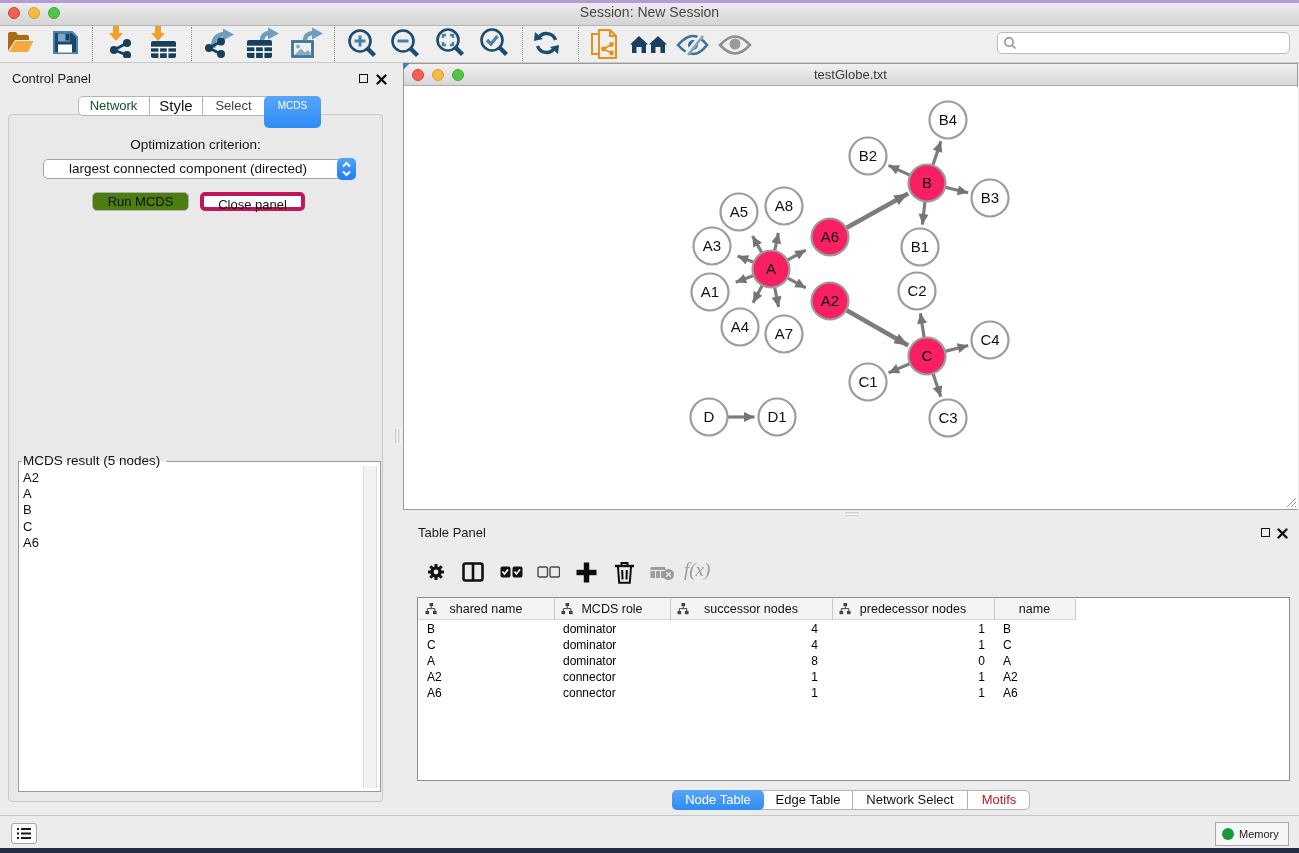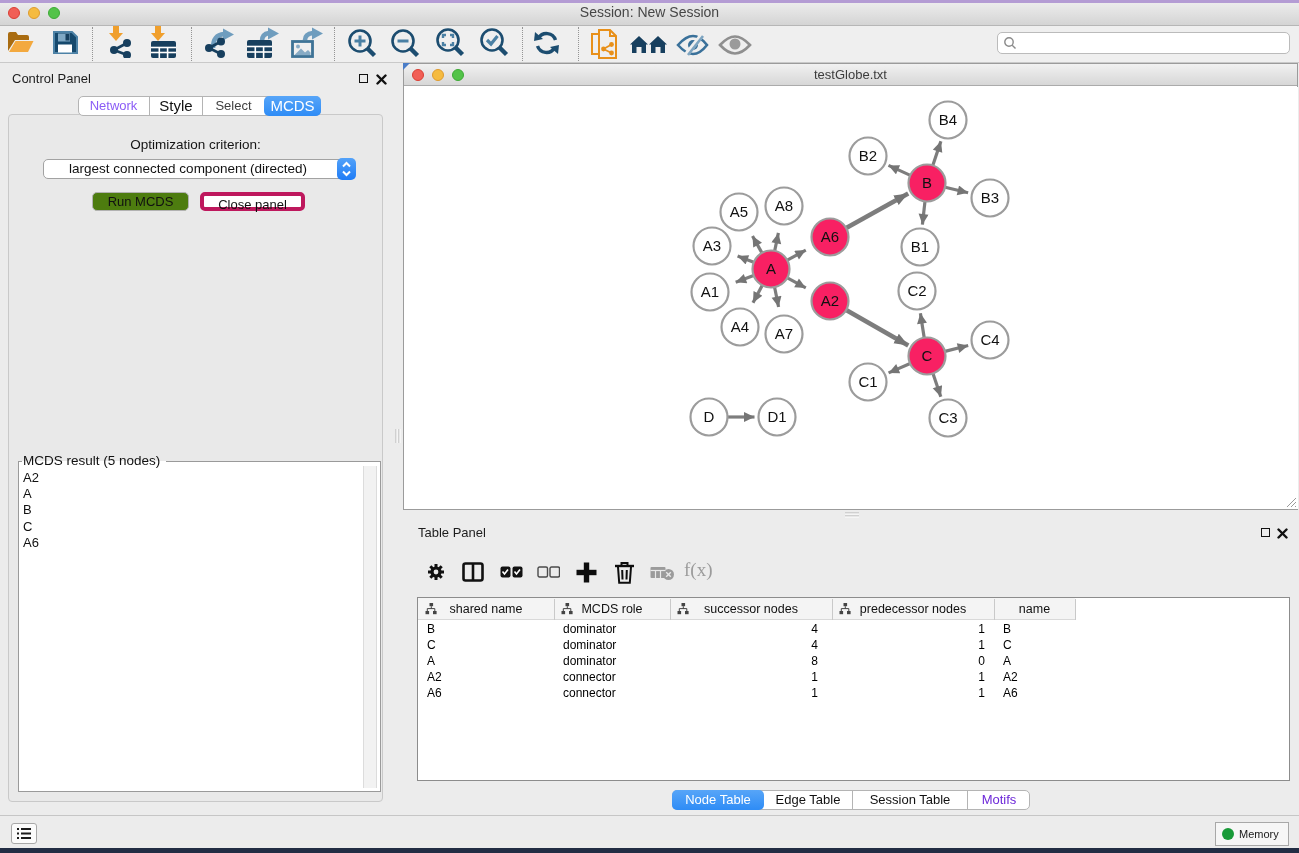--- a/index.html
+++ b/index.html
@@ -183,24 +183,24 @@
 <svg class="ic" style="left:376px;top:74px" width="11" height="11" viewBox="0 0 11 11">
     <g stroke="#111" stroke-width="2.4" stroke-linecap="round">
       <line x1="1.5" y1="1.5" x2="9.5" y2="9.5"></line>
       <line x1="9.5" y1="1.5" x2="1.5" y2="9.5"></line>
     </g>
   </svg>
 
 <div class="ab" style="left:8px;top:114px;width:375px;height:688px;background:#e9e9e9;border:1px solid #c9c9c9;border-radius:4px"></div>
 
 <div class="ab" style="left:78px;top:96px;width:243px;height:20px;background:#fff;border:1px solid #b4b4b4;border-radius:5px"></div>
-<div class="ab" style="left:78px;top:96px;width:72px;height:20px;border-right:1px solid #b4b4b4;text-align:center;line-height:19px;font-size:13px;color:#8b5cf6">Network</div>
+<div class="ab" style="left:78px;top:96px;width:72px;height:20px;border-right:1px solid #b4b4b4;text-align:center;line-height:19px;font-size:13px;color:#14532d">Network</div>
 <div class="ab" style="left:150px;top:96px;width:53px;height:20px;border-right:1px solid #b4b4b4;text-align:center;line-height:19px;font-size:15px;color:#111">Style</div>
 <div class="ab" style="left:203px;top:96px;width:61px;height:20px;text-align:center;line-height:19px;font-size:13px;color:#404040">Select</div>
-<div class="ab" style="left:264px;top:96px;width:57px;height:20px;background:linear-gradient(#57a5f8,#2e8cf6);border-radius:5px;text-align:center;line-height:20px;font-size:15px;color:#fff">MCDS</div>
+<div class="ab" style="left:264px;top:96px;width:57px;height:32px;background:linear-gradient(#57a5f8,#2e8cf6);border-radius:5px;text-align:center;line-height:20px;font-size:10px;color:#fff">MCDS</div>
 
 <div class="ab" style="left:8px;top:137px;width:375px;text-align:center;font-size:13.5px;color:#141414">Optimization criterion:</div>
 
 <div class="ab" style="left:43px;top:159px;width:312px;height:20px;background:#fff;border:1px solid #a2a2a2;border-radius:5px"></div>
 <div class="ab" style="left:43px;top:159px;width:290px;height:20px;text-align:center;line-height:19px;font-size:13.5px;color:#111">largest connected component (directed)</div>
 <div class="ab" style="left:337px;top:158px;width:19px;height:22px;background:linear-gradient(#53a2f9,#1f7cf6);border-radius:5px"></div>
 <svg class="ic" style="left:339px;top:160px" width="15" height="18" viewBox="0 0 15 18">
     <g fill="none" stroke="#fff" stroke-width="2">
       <path d="M4,6.5 L7.5,3 L11,6.5"></path>
       <path d="M4,11.5 L7.5,15 L11,11.5"></path>
@@ -389,21 +389,21 @@
 <g stroke="#e9e9e9" stroke-width="1.2">
       <line x1="0.5" y1="4.5" x2="15.5" y2="4.5"></line>
       <line x1="5.5" y1="4.5" x2="5.5" y2="12"></line>
       <line x1="10.5" y1="4.5" x2="10.5" y2="12"></line>
     </g>
 <g stroke="#e9e9e9" stroke-width="1.4">
       <line x1="16.2" y1="6.2" x2="20.8" y2="10.8"></line>
       <line x1="20.8" y1="6.2" x2="16.2" y2="10.8"></line>
     </g>
 </svg>
-<div class="ab" style="left:684px;top:559px;width:40px;font-size:19px;font-family:'Liberation Serif',serif;color:#9b9b9b">f(x)</div>
+<div class="ab" style="left:684px;top:559px;width:40px;font-size:19px;font-style:italic;font-family:'Liberation Serif',serif;color:#9b9b9b">f(x)</div>
 
 <div class="ab" style="left:417px;top:597px;width:873px;height:184px;background:#fff;border:1px solid #8c8c8c"></div>
 <div class="ab" style="left:418px;top:598px;width:657px;height:22px;background:#f4f4f4;border-bottom:1px solid #d9d9d9"></div>
 <svg class="ic" style="left:425px;top:603px" width="12" height="12" viewBox="0 0 12 12">
     <g fill="#444">
       <rect x="4.5" y="0" width="3.6" height="3.2"></rect>
       <rect x="0.5" y="8" width="3.6" height="3.2"></rect>
       <rect x="8" y="8" width="3.6" height="3.2"></rect>
     </g>
     <g stroke="#444" fill="none">
@@ -453,22 +453,22 @@
 
 <div class="ab" style="left:427px;top:621px;font-size:12px;color:#000;line-height:16px">B<br>C<br>A<br>A2<br>A6</div>
 <div class="ab" style="left:563px;top:621px;font-size:12px;color:#000;line-height:16px">dominator<br>dominator<br>dominator<br>connector<br>connector</div>
 <div class="ab" style="left:770px;top:621px;width:48px;text-align:right;font-size:12px;color:#000;line-height:16px">4<br>4<br>8<br>1<br>1</div>
 <div class="ab" style="left:940px;top:621px;width:45px;text-align:right;font-size:12px;color:#000;line-height:16px">1<br>1<br>0<br>1<br>1</div>
 <div class="ab" style="left:1003px;top:621px;font-size:12px;color:#000;line-height:16px">B<br>C<br>A<br>A2<br>A6</div>
 
 <div class="ab" style="left:672px;top:790px;width:358px;height:20px;background:#fff;border:1px solid #b4b4b4;border-radius:5px"></div>
 <div class="ab" style="left:672px;top:790px;width:92px;height:20px;background:linear-gradient(#57a5f8,#2e8cf6);border-radius:5px;text-align:center;line-height:19px;font-size:13px;color:#fff">Node Table</div>
 <div class="ab" style="left:764px;top:790px;width:89px;height:20px;border-right:1px solid #b4b4b4;text-align:center;line-height:19px;font-size:13px;color:#111">Edge Table</div>
-<div class="ab" style="left:853px;top:790px;width:115px;height:20px;border-right:1px solid #b4b4b4;text-align:center;line-height:19px;font-size:13px;color:#111">Session Table</div>
-<div class="ab" style="left:968px;top:790px;width:62px;height:28px;text-align:center;line-height:19px;font-size:13px;color:#6d28d9">Motifs</div>
+<div class="ab" style="left:853px;top:790px;width:115px;height:20px;border-right:1px solid #b4b4b4;text-align:center;line-height:19px;font-size:13px;color:#111">Network Select</div>
+<div class="ab" style="left:968px;top:790px;width:62px;height:28px;text-align:center;line-height:19px;font-size:13px;color:#b91c1c">Motifs</div>
 
 <div class="ab" style="left:0;top:815px;width:1299px;height:33px;background:#ececec;border-top:1px solid #c6c6c6"></div>
 <div class="ab" style="left:11px;top:823px;width:26px;height:21px;background:#fbfbfb;border:1px solid #a8a8a8;border-radius:3px"></div>
 <svg class="ic" style="left:17px;top:828px" width="14" height="11" viewBox="0 0 14 11">
     <g fill="#1a1a1a">
       <rect x="0" y="0" width="2" height="2"></rect>
       <rect x="0" y="4.5" width="2" height="2"></rect>
       <rect x="0" y="9" width="2" height="2"></rect>
       <rect x="4" y="0" width="10" height="2"></rect>
       <rect x="4" y="4.5" width="10" height="2"></rect>

